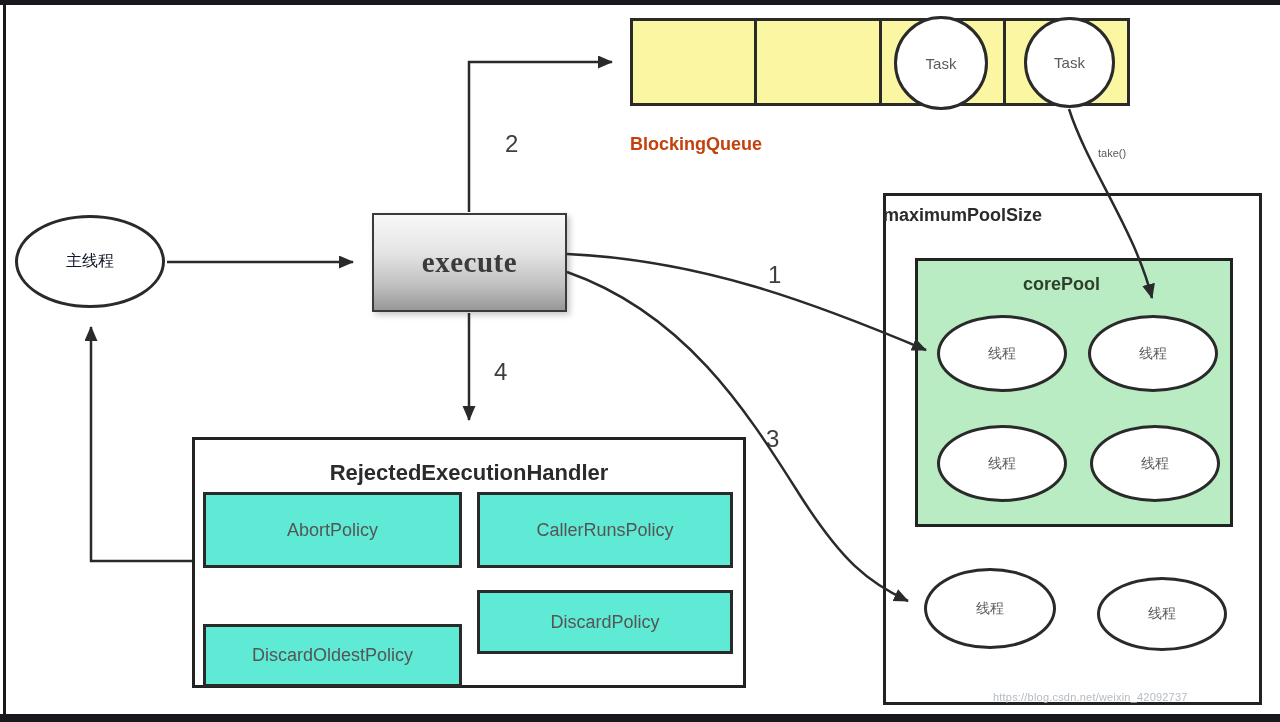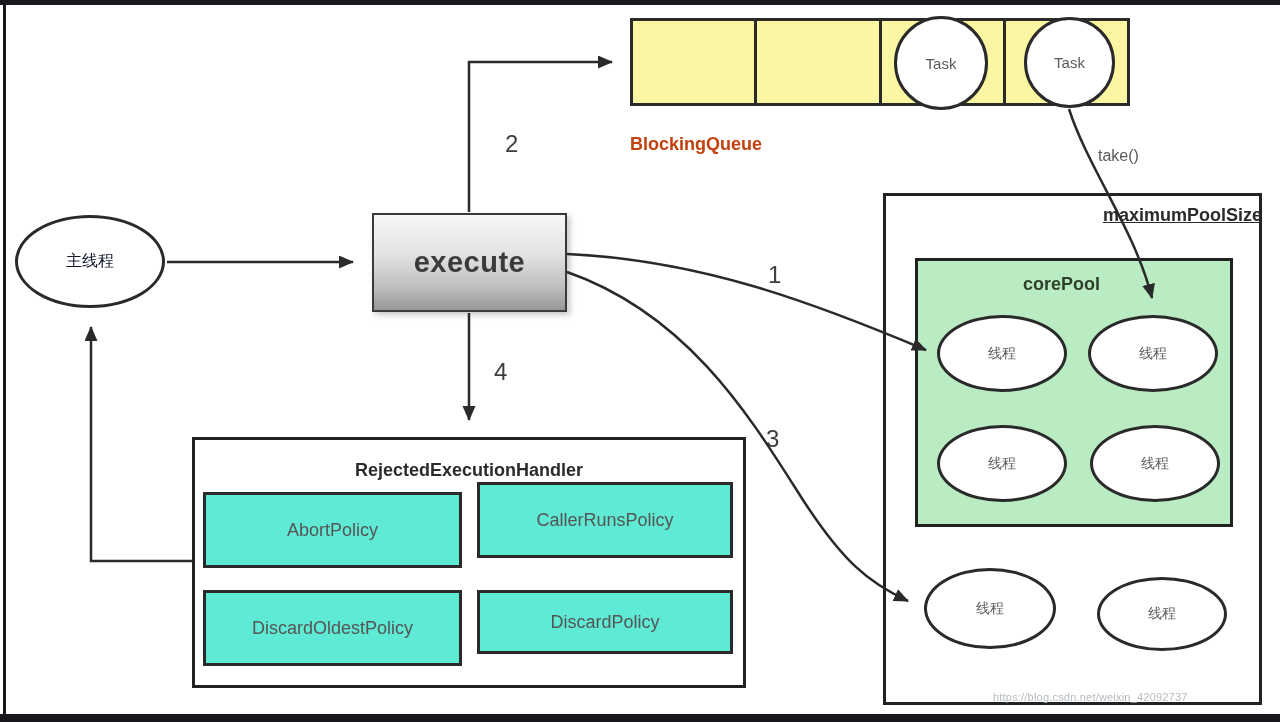--- a/index.html
+++ b/index.html
@@ -17,69 +17,69 @@
   .queue { position:absolute; left:630px; top:18px; width:500px; height:88px;
            border:3px solid #2a2a2a; box-sizing:border-box; display:flex; z-index:2; }
   .queue-cell { flex:1; border-right:3px solid #2a2a2a; }
   .queue-cell:last-child { border-right:none; }
   .task-circle { position:absolute; border-radius:50%; background:#fff; border:3px solid #2a2a2a;
                  display:flex; align-items:center; justify-content:center; color:#5a5a5a;
                  font-size:15px; box-sizing:border-box; z-index:3; }
   #task1 { left:894px; top:16px; width:94px; height:94px; }
   #task2 { left:1024px; top:17px; width:91px; height:91px; }
   .bq-label   { position:absolute; left:630px; top:134px; font-size:18px; font-weight:bold; color:#c2410c; z-index:2; }
-  .take-label { position:absolute; left:1098px; top:147px; font-size:16px; color:#5a5a5a; z-index:7; }
+  .take-label { position:absolute; left:1098px; top:147px; font-size:11px; color:#5a5a5a; z-index:7; }
 
   
   .ellipse { position:absolute; border-radius:50%; background:#fff; border:3px solid #2a2a2a;
              display:flex; align-items:center; justify-content:center; color:#5f5f5f;
              font-size:14px; box-sizing:border-box; z-index:3; }
   #main-thread { left:15px; top:215px; width:150px; height:93px; font-size:16px; color:#0f172a; }
 
   
   #execute { position:absolute; left:372px; top:213px; width:195px; height:99px;
              background:linear-gradient(180deg,#f7f7f7 0%,#e4e4e4 40%,#bfbfbf 75%,#979797 100%);
              border:2px solid #3a3a3a; box-shadow:3px 3px 6px rgba(0,0,0,0.22);
              display:flex; align-items:center; justify-content:center;
              font-size:29px; font-weight:bold; color:#3b3b3b; letter-spacing:0.5px;
-             box-sizing:border-box; z-index:3; }
+             box-sizing:border-box; z-index:3;font-family:Liberation Serif, serif; }
 
   .step-num { position:absolute; font-size:24px; color:#3e3e3e; z-index:5; }
   #step1 { left:768px; top:261px; }
   #step2 { left:505px; top:130px; }
   #step3 { left:766px; top:425px; }
   #step4 { left:494px; top:358px; }
 
   
   #maxpool { position:absolute; left:883px; top:193px; width:379px; height:512px;
              border:3px solid #222; background:#fff; box-sizing:border-box; z-index:1; }
-  #maxpool-label { position:absolute; left:883px; top:205px; width:379px; text-align:right;
-                   font-weight:bold; font-size:18px; color:#2b2b2b; z-index:2;text-decoration:underline; }
+  #maxpool-label { position:absolute; left:883px; top:205px; width:379px; text-align:left;
+                   font-weight:bold; font-size:18px; color:#2b2b2b; z-index:2; }
   #corepool { position:absolute; left:915px; top:258px; width:318px; height:269px;
               border:3px solid #222; box-sizing:border-box; z-index:2; }
   #corepool-label { position:absolute; left:915px; top:274px; width:293px; text-align:center;
                     font-weight:bold; font-size:18px; color:#2e402c; z-index:3; }
   #thread1 { left:937px;  top:315px; width:130px; height:77px; }
   #thread2 { left:1088px; top:315px; width:130px; height:77px; }
   #thread3 { left:937px;  top:425px; width:130px; height:77px; }
   #thread4 { left:1090px; top:425px; width:130px; height:77px; }
   #thread5 { left:924px;  top:568px; width:132px; height:81px; }
   #thread6 { left:1097px; top:577px; width:130px; height:74px; }
 
   
   #handler { position:absolute; left:192px; top:437px; width:554px; height:251px;
              border:3px solid #222; background:#fff; box-sizing:border-box; z-index:2; }
   #handler-label { position:absolute; left:192px; top:460px; width:554px; text-align:center;
-                   font-weight:bold; font-size:18px; color:#2b2b2b; z-index:3; }
+                   font-weight:bold; font-size:22px; color:#2b2b2b; z-index:3; }
   .policy { position:absolute; border:3px solid #2a2a2a; background:#5eead4;
             display:flex; align-items:center; justify-content:center;
             font-size:18px; color:#555; box-sizing:border-box; z-index:3; }
   #policy1 { left:203px; top:492px; width:259px; height:76px; }
-  #policy2 { left:477px; top:482px; width:256px; height:76px; }
-  #policy3 { left:203px; top:590px; width:259px; height:76px; }
+  #policy2 { left:477px; top:492px; width:256px; height:76px; }
+  #policy3 { left:203px; top:624px; width:259px; height:63px; }
   #policy4 { left:477px; top:590px; width:256px; height:64px; }
 
   #watermark { position:absolute; left:993px; top:691px; font-size:11px;
                color:rgba(176,183,191,0.95); letter-spacing:0.2px; z-index:8; white-space:nowrap; }
 </style>
 </head>
 <body>
 
 <div class="frame">
 

